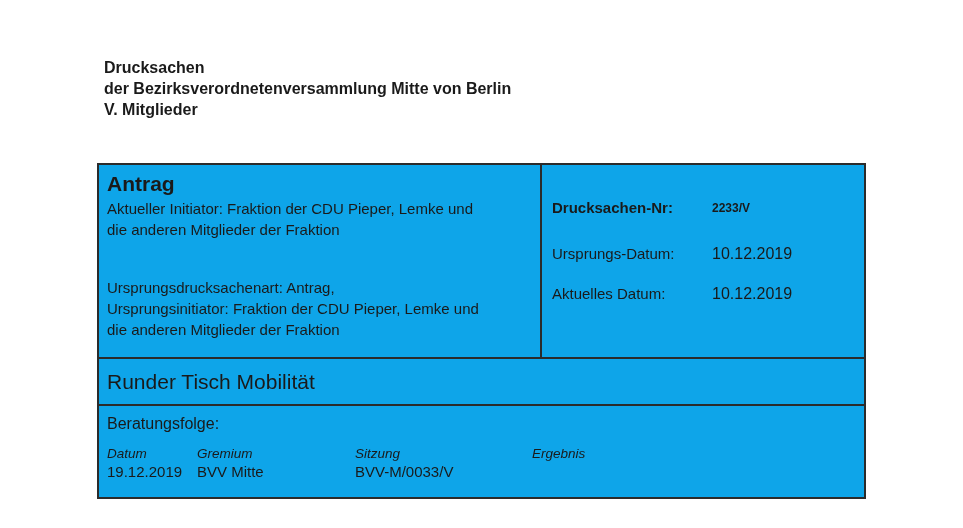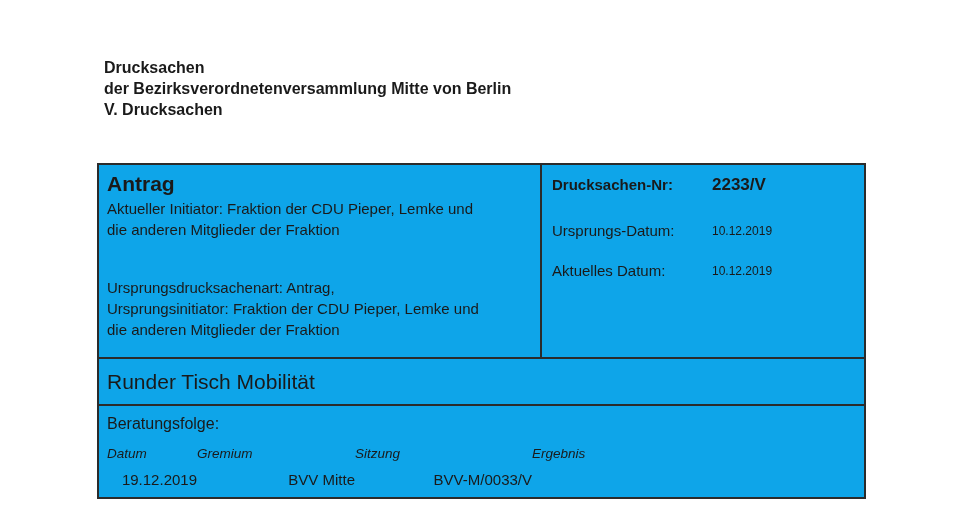--- a/index.html
+++ b/index.html
@@ -32,29 +32,29 @@
   .row-info { height: 192px; display: flex; }
   .cell-left {
     width: 443px; border-right: 2px solid #2b2b2b;
     padding: 6px 10px 0 8px;
   }
   .doc-type { font-size: 21px; font-weight: bold; line-height: 26px; }
   .para { font-size: 15px; line-height: 21px; white-space: pre-line; }
   .para.first { margin-top: 1px; }
   .para.second { margin-top: 37px; }
 
-  .cell-right { flex: 1; padding: 10px 6px 0 10px; font-size: 15px; }
+  .cell-right { flex: 1; padding: 10px 6px 0 10px; font-size: 15px; margin-top: 23px; }
   .field-row { display: flex; line-height: 20px; }
   .field-row.r1 { margin-top: 0; }
   .field-row.r2 { margin-top: 26px; }
   .field-row.r3 { margin-top: 20px; }
   .field-label { width: 160px; flex: 0 0 160px; }
   .field-row.bold .field-label, .field-row.bold .field-value { font-weight: bold; }
-  .field-value { font-size: 12px; }
-  .field-row.bold .field-value { font-size: 17px; }
+  .field-value { font-size: 16px; }
+  .field-row.bold .field-value { font-size: 12px; }
 
   
   .row-subject {
     height: 47px; border-top: 2px solid #2b2b2b;
     display: flex; align-items: center;
     padding-left: 8px;
     font-size: 21px; font-weight: normal;
   }
 
   
@@ -62,33 +62,33 @@
   .consult-heading { font-size: 16px; line-height: 20px; }
   .consult-grid {
     display: grid;
     grid-template-columns: 90px 158px 177px 1fr;
   }
   .consult-grid.head {
     margin-top: 12px;
     font-style: italic; font-size: 13.5px; line-height: 16px;
   }
   .consult-grid.data {
-    margin-top: 8px;
-    font-size: 15px; line-height: 19px; text-align: right;
+    margin-top: 0;
+    font-size: 15px; line-height: 19px;
   }
 </style>
 </head>
 <body>
 
 <div class="page">
 
   <div class="doc-header">
     <div>Drucksachen</div>
     <div>der Bezirksverordnetenversammlung Mitte von Berlin</div>
-    <div>V. Drucksachen</div>
+    <div>V. Mitglieder</div>
   </div>
 
   <div class="doc-table">
 
     <div class="row-info">
       <div class="cell-left">
         <div class="doc-type">Antrag</div>
         <div class="para first">Aktueller Initiator: Fraktion der CDU Pieper, Lemke und
 die anderen Mitglieder der Fraktion</div>
         <div class="para second">Ursprungsdrucksachenart: Antrag,

